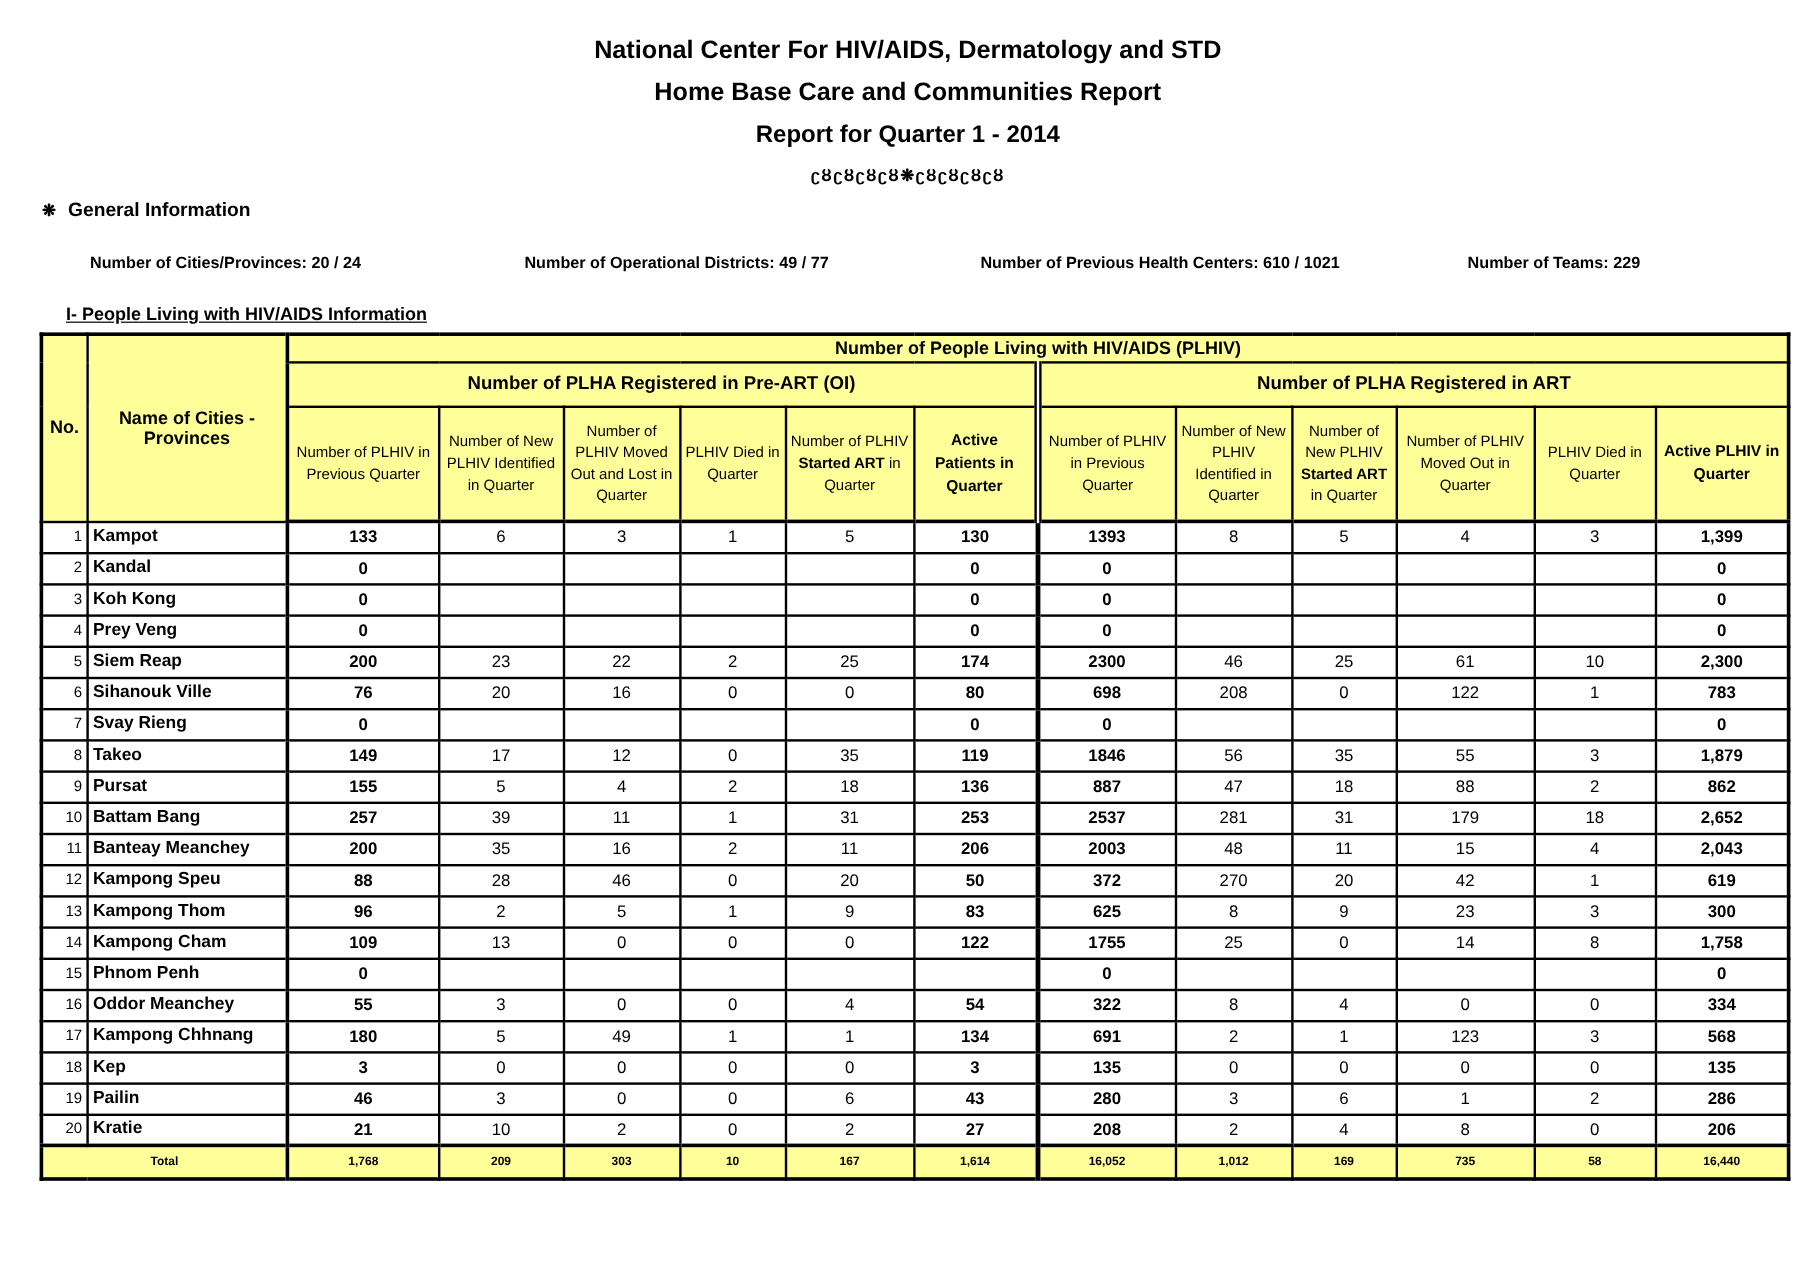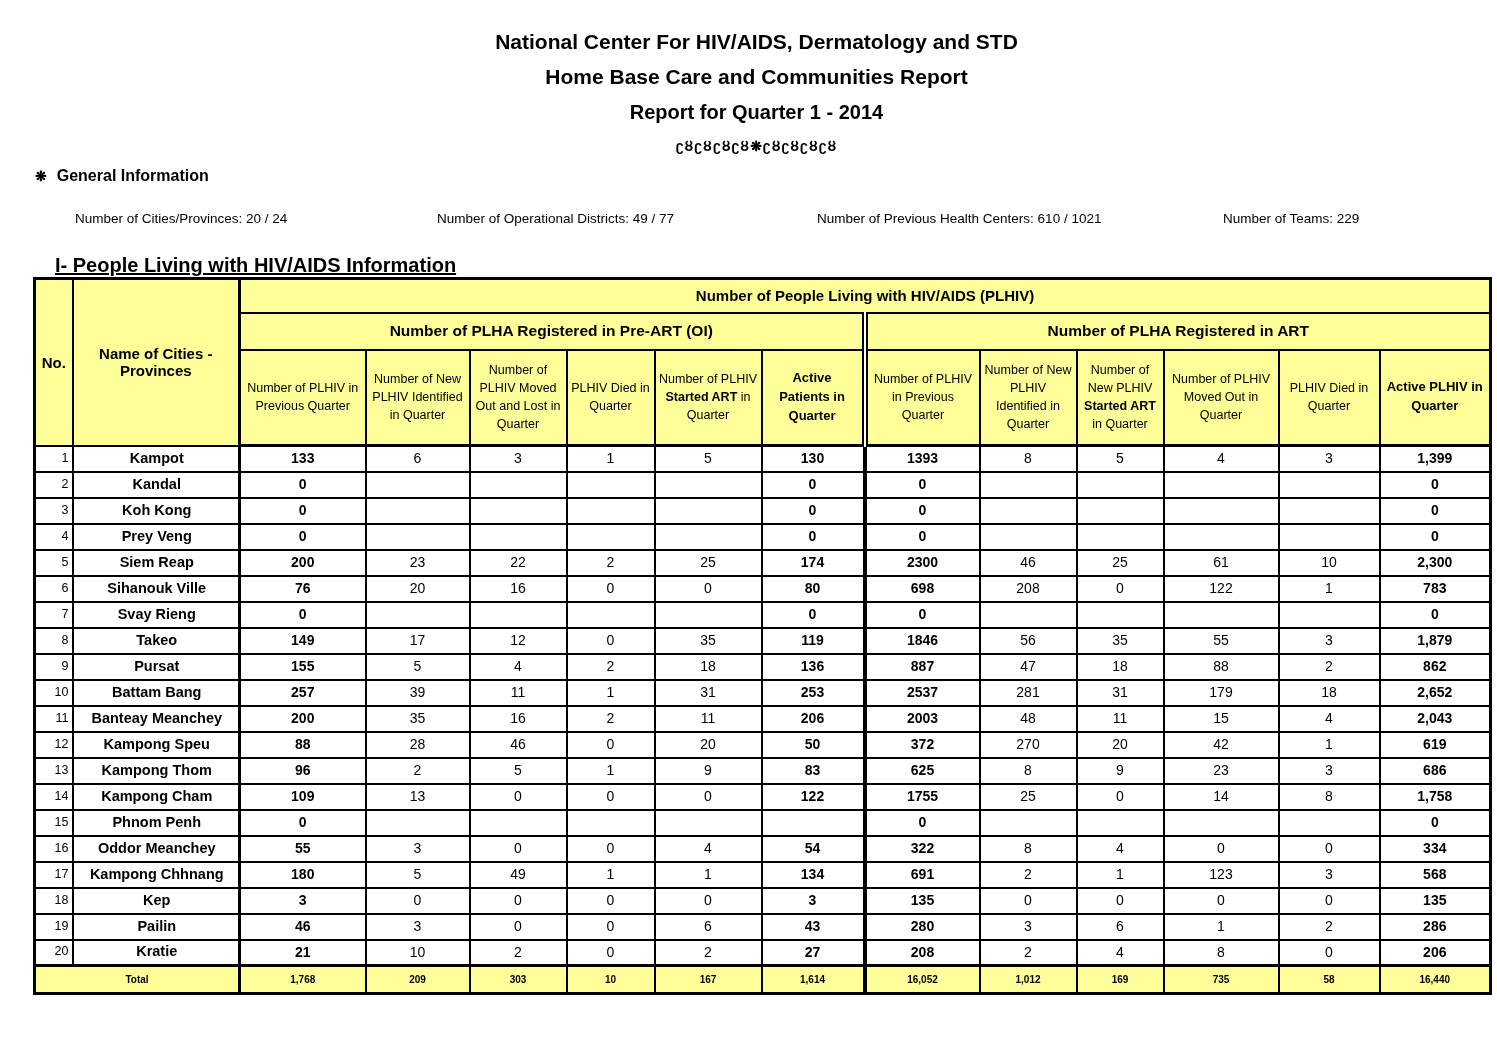--- a/index.html
+++ b/index.html
@@ -15,57 +15,57 @@
   .title-line { position: absolute; left: 16px; right: 0; text-align: center; font-weight: bold; }
   .t1 { top: 30px;  font-size: 21px; }
   .t2 { top: 65px;  font-size: 21px; }
   .t3 { top: 101px; font-size: 20px; }
   .ornament { top: 138px; font-size: 14px; font-weight: bold; letter-spacing: 1px; }
 
   .gen-heading { position: absolute; top: 167px; left: 35px; font-size: 16px; font-weight: bold; }
   .gen-heading .star { margin-right: 10px; font-size: 14px; }
 
   .stats { position: absolute; top: 211px; left: 0; width: 100%; height: 20px; }
-  .stat { position: absolute; font-size: 13.5px; font-weight: normal; white-space: nowrap; }
+  .stat { position: absolute; font-size: 13.5px; font-weight: bold; white-space: nowrap; }
   .stat0 { left: 75px; }
   .stat1 { left: 437px; }
   .stat2 { left: 817px; }
   .stat3 { left: 1223px; }
 
   .section-title {
     position: absolute; top: 254px; left: 55px;
-    font-size: 20px; font-weight: bold;
+    font-size: 15px; font-weight: bold;
     text-decoration: underline;
   }
 
   table.report {
     position: absolute; top: 277px; left: 33px;
     width: 1456px;
     border-collapse: collapse;
     table-layout: fixed;
     border: 3px solid #000;
   }
   th, td { border: 2px solid #000; overflow: hidden; }
   thead th { background: #FFFF99; text-align: center; vertical-align: middle; }
 
   th.no-h, th.name-h { font-size: 15px; font-weight: bold; }
-  th.span-h  { height: 34px; font-size: 15px; font-weight: bold; }
+  th.span-h  { height: 23px; font-size: 15px; font-weight: bold; }
   tr.hB th   { height: 37px; font-size: 15.5px; font-weight: bold; }
   tr.hC th   { height: 96px; font-size: 12.5px; font-weight: normal; line-height: 1.45; padding: 2px 3px; border-bottom: 3px solid #000; }
   tr.hC th .bd { font-weight: bold; }
   tr.hC th.emph { font-size: 13px; }
 
   tbody td {
     height: 26px; line-height: 1.1;
     background: #fff;
     font-size: 14px; text-align: center; vertical-align: middle;
     padding: 0 2px;
   }
   td.no-cell   { text-align: right; font-size: 12.5px; padding-right: 3px; }
-  td.name-cell { text-align: center; font-weight: bold; font-size: 14.5px; padding-left: 4px; white-space: nowrap; }
+  td.name-cell { text-align: left; font-weight: bold; font-size: 14.5px; padding-left: 4px; white-space: nowrap; }
   td.b { font-weight: bold; }
 
   .bl3 { border-left: 3px solid #000 !important; }
   .bl4 { border-left: 4px solid #000 !important; }
   .bld { border-left: 6px double #000 !important; }
 
   tr.total-row td {
     background: #FFFF99;
     border-top: 3px solid #000;
     height: 28px;
@@ -336,21 +336,21 @@
         <td class="d">2</td>
         <td class="d">5</td>
         <td class="d">1</td>
         <td class="d">9</td>
         <td class="d b">83</td>
         <td class="d b bl4">625</td>
         <td class="d">8</td>
         <td class="d">9</td>
         <td class="d">23</td>
         <td class="d">3</td>
-        <td class="d b">686</td>
+        <td class="d b">300</td>
       </tr>
       <tr>
         <td class="no-cell">14</td>
         <td class="name-cell">Kampong Cham</td>
         <td class="d b bl3">109</td>
         <td class="d">13</td>
         <td class="d">0</td>
         <td class="d">0</td>
         <td class="d">0</td>
         <td class="d b">122</td>

